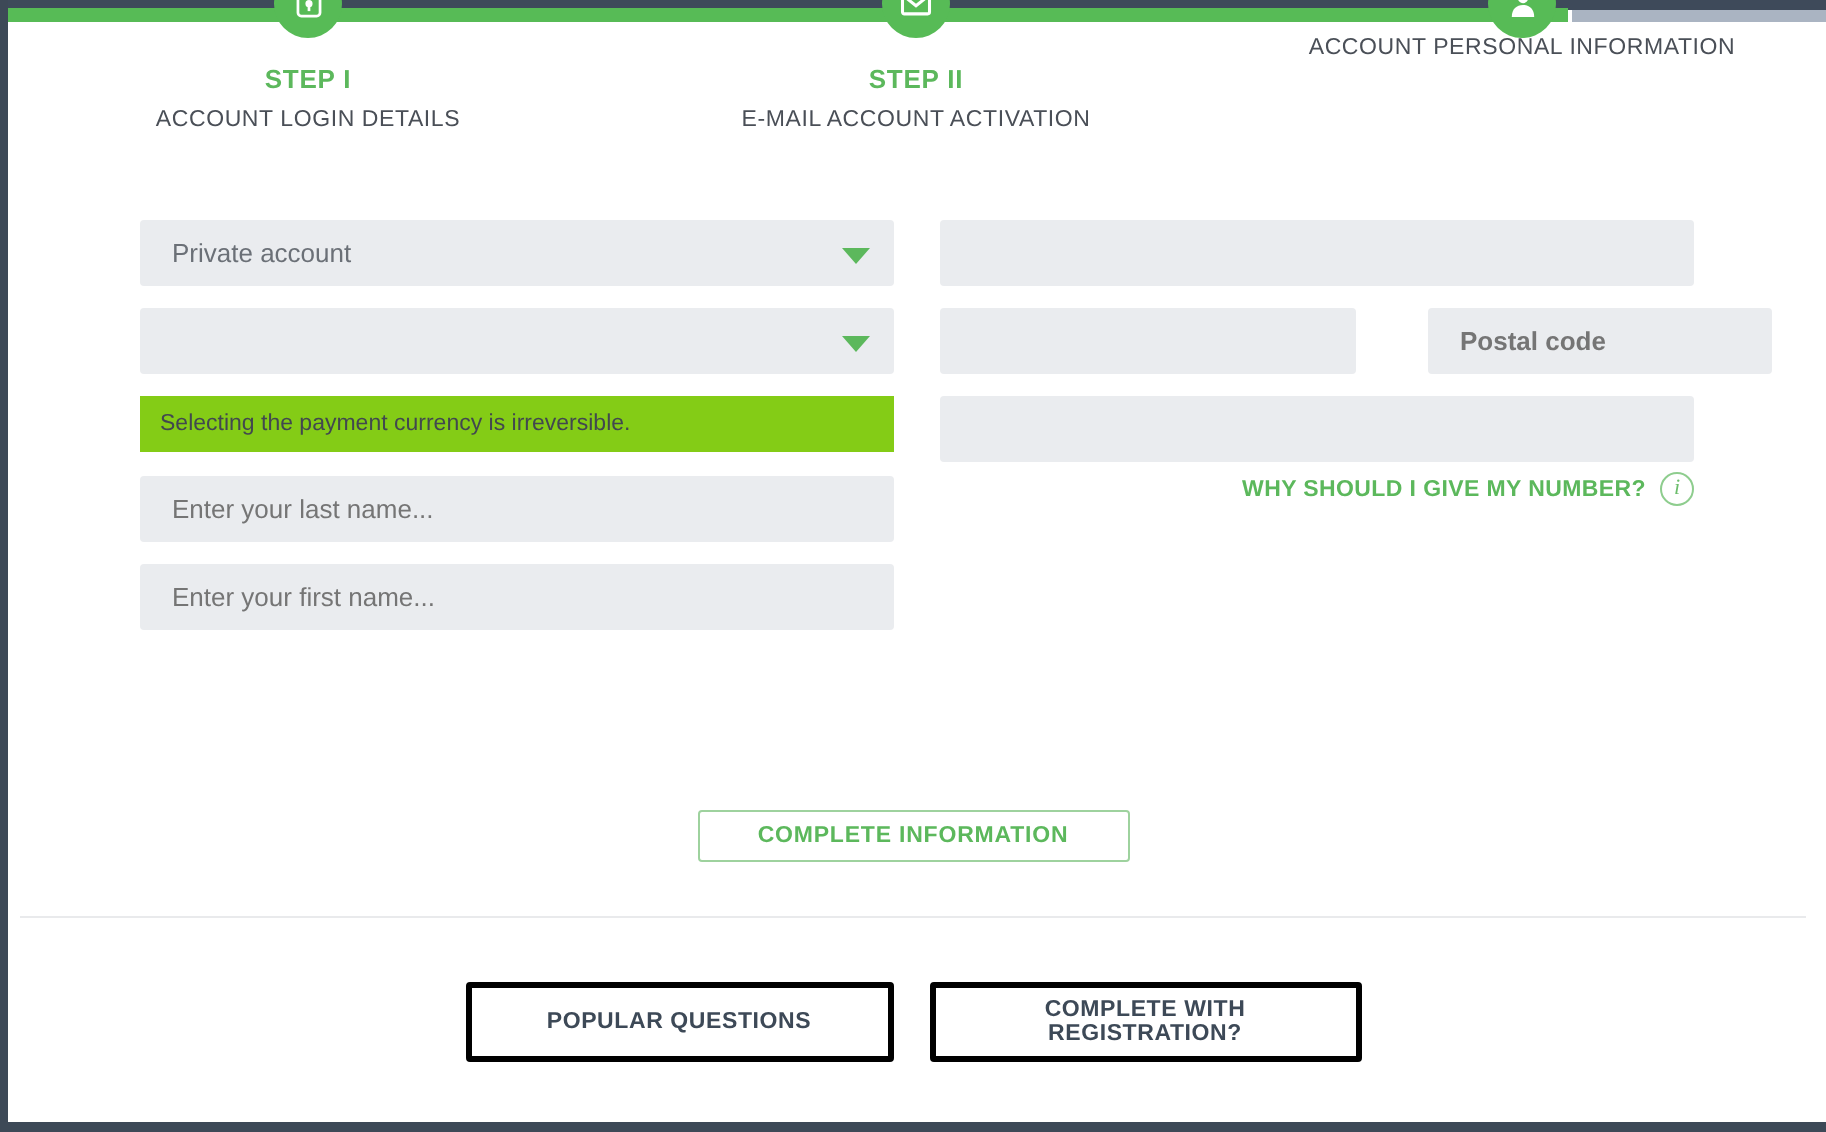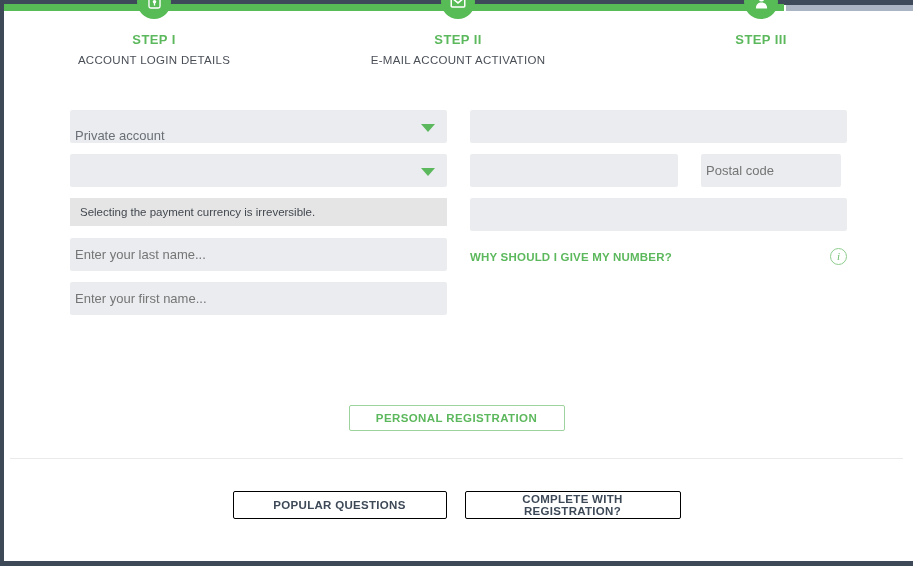--- a/index.html
+++ b/index.html
@@ -121,22 +121,22 @@
 
   .field {
     position: relative;
     width: 377px;
     height: 33px;
     background: #eaecef;
     border: none;
     border-radius: 2px;
     margin-bottom: 11px;
     display: flex;
-    align-items: flex-end;
-    padding: 0 5px;
+    align-items: center;
+    padding: 0 16px;
     font-size: 13px;
     color: #7a8089;
     font-family: "Liberation Sans", sans-serif;
   }
   .field.value-filled { color: #6b7077; }
   .field.placeholder  { color: #a9aeb6; }
   .field.empty        { color: transparent; }
 
   .field .caret {
     position: absolute;
@@ -144,45 +144,46 @@
     top: 50%;
     margin-top: -3px;
     width: 0; height: 0;
     border-left: 7px solid transparent;
     border-right: 7px solid transparent;
     border-top: 8px solid #5cb85c;
   }
 
   .field-sm { width: 208px; }
   .field-postal {
-    width: 140px;
-    position: absolute;
-    left: 231px;
+    width: 172px;
+    position: absolute;
+    left: 244px;
     top: 44px;
+    font-weight: bold;
   }
 
   .note {
     width: 377px;
     height: 28px;
-    background: #e5e5e5;
+    background: #84cc16;
     display: flex;
     align-items: center;
     padding: 0 10px;
     font-size: 11.5px;
     color: #42484f;
     margin-bottom: 12px;
   }
 
   .why-row {
     position: absolute;
-    left: 0; top: 138px;
+    left: 0; top: 126px;
     width: 377px;
     display: flex;
     align-items: center;
-    justify-content: space-between;
+    justify-content: flex-end;
     gap: 7px;
   }
   .why-text {
     font-size: 11.5px;
     font-weight: bold;
     letter-spacing: .2px;
     color: #5cb85c;
   }
   .why-icon {
     width: 17px; height: 17px;
@@ -232,22 +233,22 @@
 
   .footer {
     position: absolute;
     top: 480px; left: 0;
     width: 905px;
     display: flex;
     justify-content: center;
     gap: 18px;
   }
   .footer-btn {
-    height: 28px;
-    border: 1px solid #000000;
+    height: 40px;
+    border: 3px solid #000000;
     border-radius: 2px;
     background: #ffffff;
     color: #3d4957;
     font-size: 11.5px;
     font-weight: bold;
     letter-spacing: .3px;
     font-family: "Liberation Sans", sans-serif;
     cursor: pointer;
     display: flex;
     align-items: center;
@@ -295,21 +296,21 @@
         <div class="step-sub">ACCOUNT LOGIN DETAILS</div>
       </div>
 
       <div class="step step-3">
         <div class="step-badge">
           <svg width="17" height="17" viewBox="0 0 20 20" aria-hidden="true">
             <circle cx="10" cy="5.8" r="3.1" fill="#ffffff"></circle>
             <path d="M3.4 17 C3.4 12.3 6.3 10 10 10 C13.7 10 16.6 12.3 16.6 17 Z" fill="#ffffff"></path>
           </svg>
         </div>
-        <div class="step-title">STEP III</div>
+        <div class="step-sub">ACCOUNT PERSONAL INFORMATION</div>
       </div>
 
     </div>
 
     <div class="form">
 
       <div class="col-left">
 
         <div class="field value-filled">
           <span>Private account</span>
@@ -345,21 +346,21 @@
 
         <div class="why-row">
           <span class="why-text">WHY SHOULD I GIVE MY NUMBER?</span>
           <span class="why-icon">i</span>
         </div>
 
       </div>
     </div>
 
     <div class="cta-wrap">
-      <button class="cta">PERSONAL REGISTRATION</button>
+      <button class="cta">COMPLETE INFORMATION</button>
     </div>
 
     <div class="divider"></div>
 
     <div class="footer">
       <button class="footer-btn wide-1">POPULAR QUESTIONS</button>
       <button class="footer-btn wide-2">COMPLETE WITH REGISTRATION?</button>
     </div>
 
   </div>

